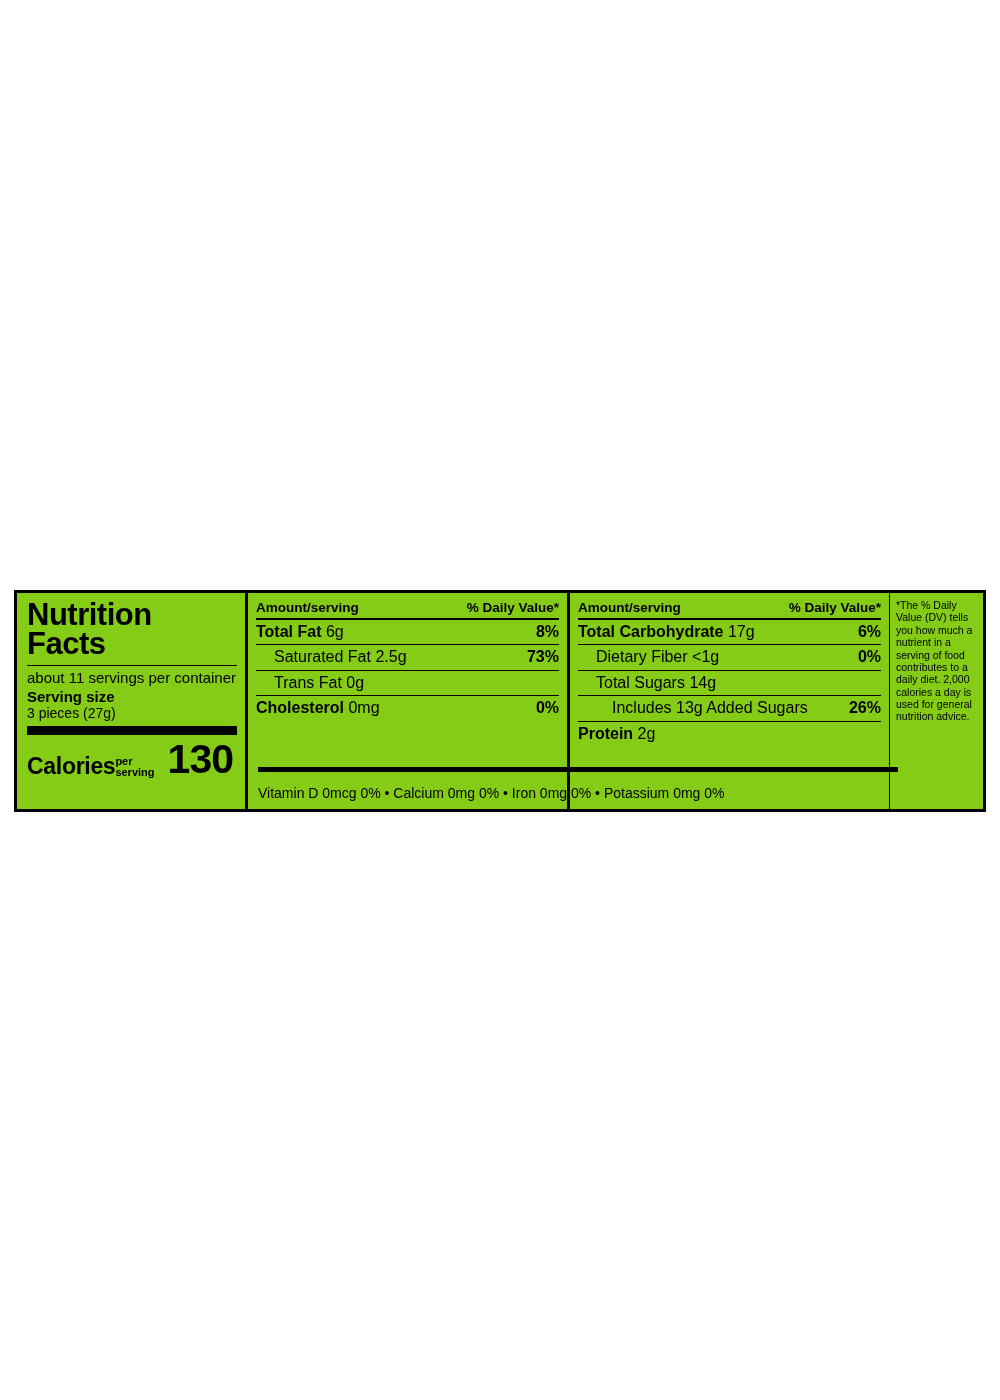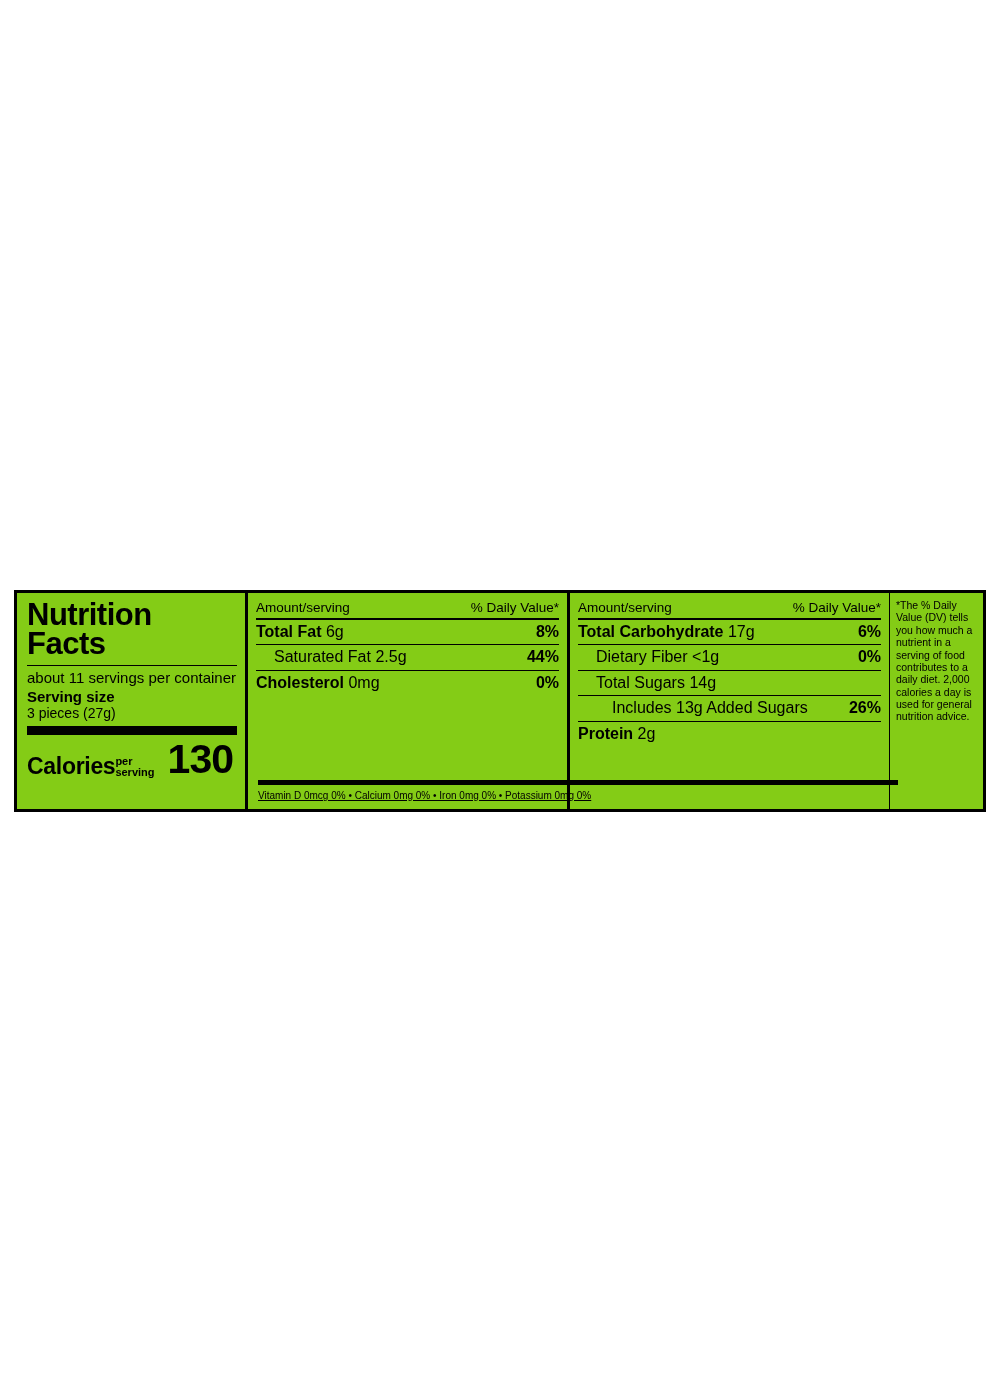--- a/index.html
+++ b/index.html
@@ -123,21 +123,21 @@
   .col-b {
     width: 322px;
     flex: 0 0 322px;
     border-left: 3px solid #000;
   }
 
   .col-head {
     display: flex;
     justify-content: space-between;
     font-size: 13.5px;
-    font-weight: 400;
+    font-weight: 700;
     padding: 1px 0 3px 0;
   }
 
   .nrow {
     display: flex;
     justify-content: space-between;
     align-items: flex-start;
     font-size: 16px;
     padding: 3px 0 3px 0;
     border-top: 1px solid #000;
@@ -151,24 +151,23 @@
     font-weight: 700;
     font-size: 16px;
     white-space: nowrap;
   }
   .indent1 { padding-left: 18px; }
   .indent2 { padding-left: 34px; }
 
   .vitamins {
     border-top: 5px solid #000;
     margin-top: 4px;
-    padding-top: 5px;
-    font-size: 10px;
+    padding-top: 13px;
+    font-size: 14px;
     white-space: nowrap;
-    text-decoration: underline;
   }
   .vitamins-wrap {
     position: absolute;
     left: 241px;
     bottom: 8px;
     width: 640px;
   }
 
   
   .foot-col {
@@ -210,23 +209,27 @@
       <span>% Daily Value*</span>
     </div>
 
     <div class="nrow top-bold">
       <span class="name"><b>Total Fat</b> <span>6g</span></span>
       <span class="dv">8%</span>
     </div>
 
     <div class="nrow">
       <span class="name indent1"><span>Saturated Fat</span> <span>2.5g</span></span>
-      <span class="dv">44%</span>
-    </div>
-
+      <span class="dv">73%</span>
+    </div>
+
+    <div class="nrow">
+      <span class="name indent1"><span>Trans Fat</span> <span>0g</span></span>
+      <span class="dv"></span>
+    </div>
 
     <div class="nrow">
       <span class="name"><b>Cholesterol</b> <span>0mg</span></span>
       <span class="dv">0%</span>
     </div>
 
   </div>
 
   <div class="nutri-col col-b">
     <div class="col-head">

